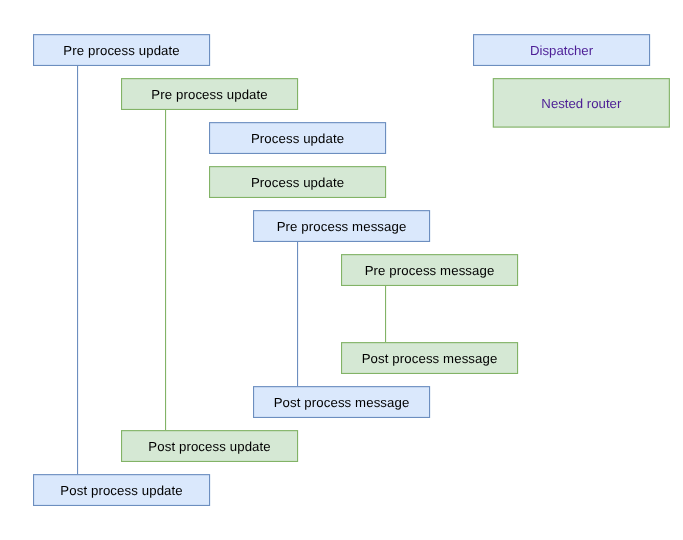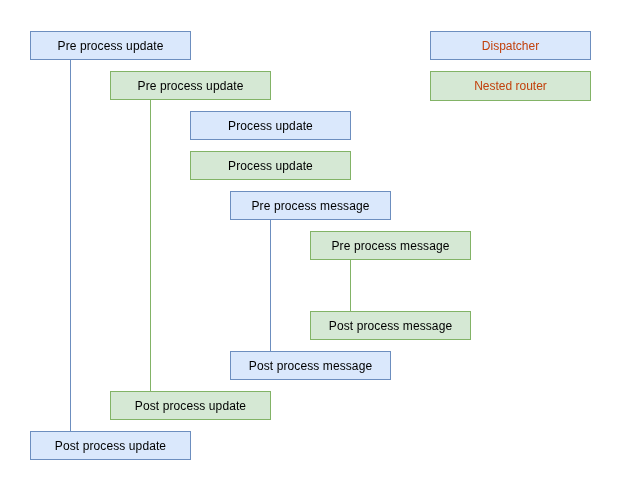--- a/index.html
+++ b/index.html
@@ -55,21 +55,21 @@
   }
   .legend-node {
     position: absolute;
     box-sizing: border-box;
     border-width: 1px;
     border-style: solid;
     display: flex;
     align-items: center;
     justify-content: center;
     font-size: 12px;
-    color: #c2410c;
+    color: #4c1d95;
     white-space: nowrap;
   }
   .legend-node.blue {
     background: #dae8fc;
     border-color: #6c8ebf;
   }
   .legend-node.green {
     background: #d5e8d4;
     border-color: #82b366;
   }
@@ -122,17 +122,17 @@
   </div>
 
   <div class="node blue" style="left:30px; top:431px; width:161px; height:29px;">
     <span class="node-label">Post process update</span>
   </div>
 
   <div class="legend-node blue" style="left:430px; top:31px; width:161px; height:29px;">
     <span class="node-label">Dispatcher</span>
   </div>
 
-  <div class="legend-node green" style="left:430px; top:71px; width:161px; height:30px;">
+  <div class="legend-node green" style="left:448px; top:71px; width:161px; height:45px;">
     <span class="node-label">Nested router</span>
   </div>
 
 </div>
 
 </body></html>

